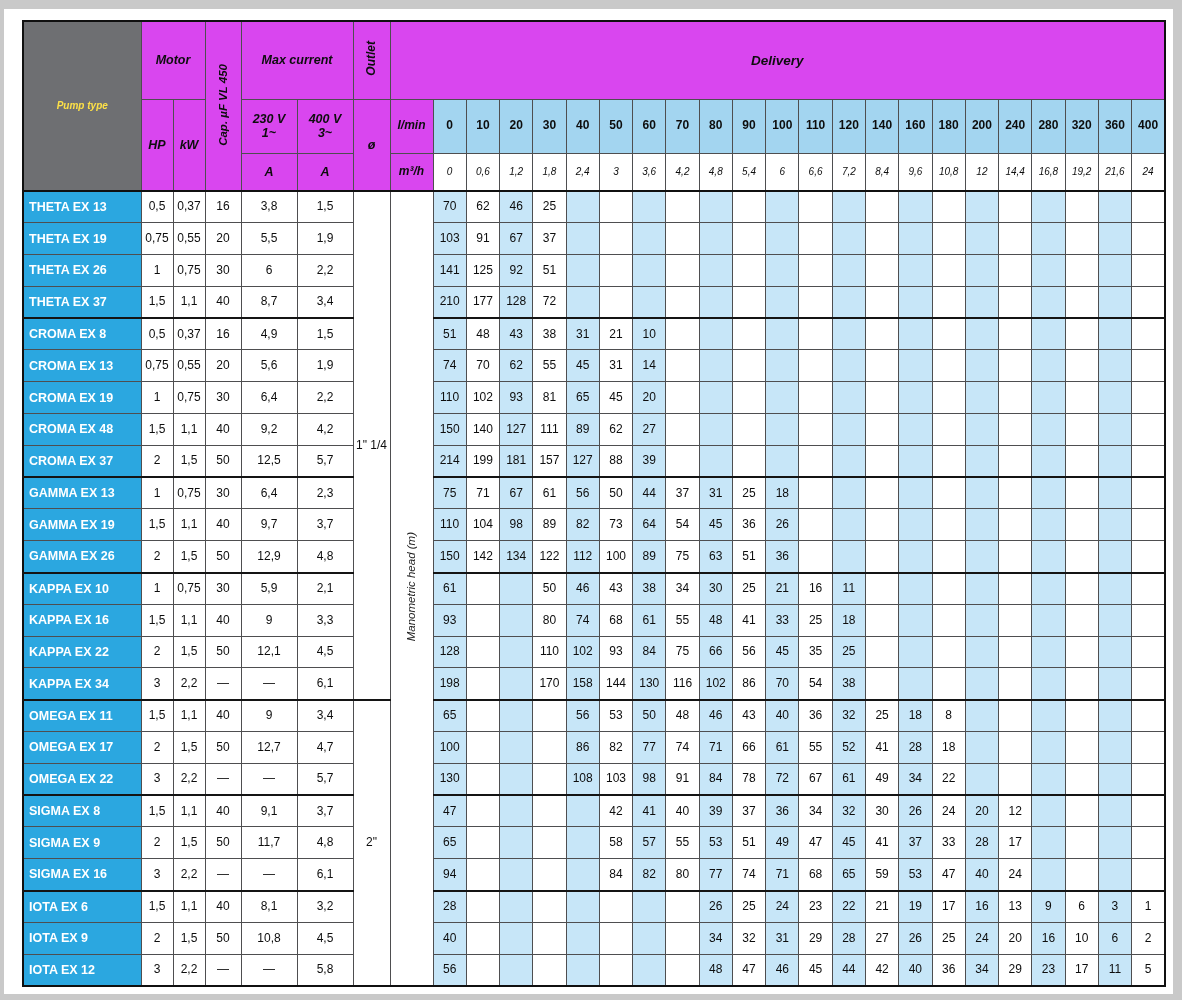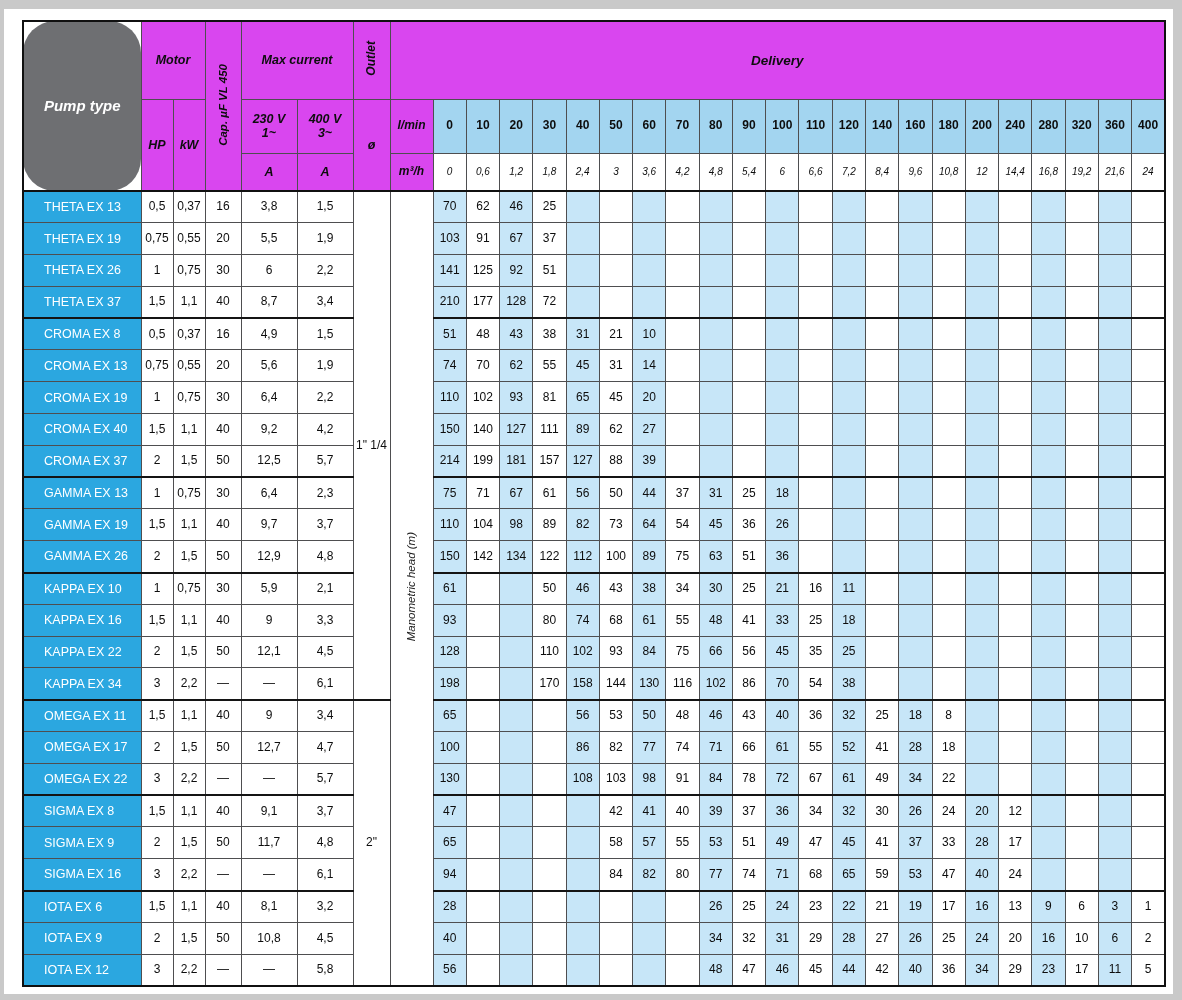--- a/index.html
+++ b/index.html
@@ -39,23 +39,22 @@
     font-size: 12.5px;
   }
   thead { border-bottom: 2px solid #101010; }
   tr.h1 { height: 78px; }
   tr.h2 { height: 54px; }
   tr.h3 { height: 38px; }
   tbody tr { height: 31.8px; }
 
   .pump-head {
     background: #6e6f72;
-    color: #ffffff;
-    font-size: 15px;
-    border-radius: 32px;
+    color: #fde047;
+    font-size: 10px;
   }
   .delivery-head { font-size: 13.5px; margin-left: 16px; }
   .vtext {
     writing-mode: vertical-rl;
     transform: rotate(180deg);
     display: inline-block;
     white-space: nowrap;
   }
   .cap-head .vtext { font-size: 11.5px; }
   .outlet-head .vtext { font-size: 12px; }
@@ -70,24 +69,24 @@
   }
   .m3h-cell {
     background: #ffffff;
     font-weight: 400;
     font-style: italic;
     font-size: 10px;
   }
   .pump-name {
     background: #2ba7e0;
     color: #ffffff;
-    font-weight: 400;
+    font-weight: 700;
     font-size: 12.5px;
     text-align: left;
-    padding-left: 20px;
+    padding-left: 5px;
   }
   .spec-cell { background: #ffffff; }
   .outlet-cell { background: #ffffff; font-size: 12px; }
   .mano-cell { background: #ffffff; }
   .mano-cell .vtext {
     font-style: italic;
     font-size: 11.5px;
     color: #222;
   }
   .head-cell { font-size: 12px; }
@@ -395,21 +394,21 @@
           <td class="head-cell c-even"></td>
           <td class="head-cell c-odd"></td>
           <td class="head-cell c-even"></td>
           <td class="head-cell c-odd"></td>
           <td class="head-cell c-even"></td>
           <td class="head-cell c-odd"></td>
           <td class="head-cell c-even"></td>
           <td class="head-cell c-odd"></td>
         </tr>
         <tr>
-          <td class="pump-name">CROMA EX 40</td>
+          <td class="pump-name">CROMA EX 48</td>
           <td class="spec-cell">1,5</td>
           <td class="spec-cell">1,1</td>
           <td class="spec-cell">40</td>
           <td class="spec-cell">9,2</td>
           <td class="spec-cell">4,2</td>
           <td class="head-cell c-even">150</td>
           <td class="head-cell c-odd">140</td>
           <td class="head-cell c-even">127</td>
           <td class="head-cell c-odd">111</td>
           <td class="head-cell c-even">89</td>

